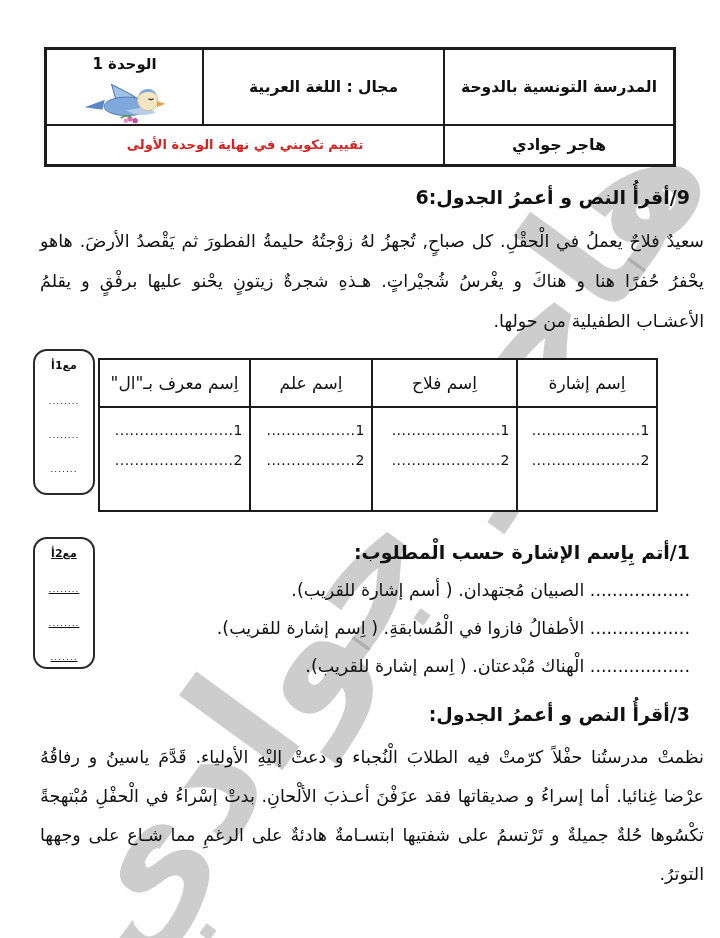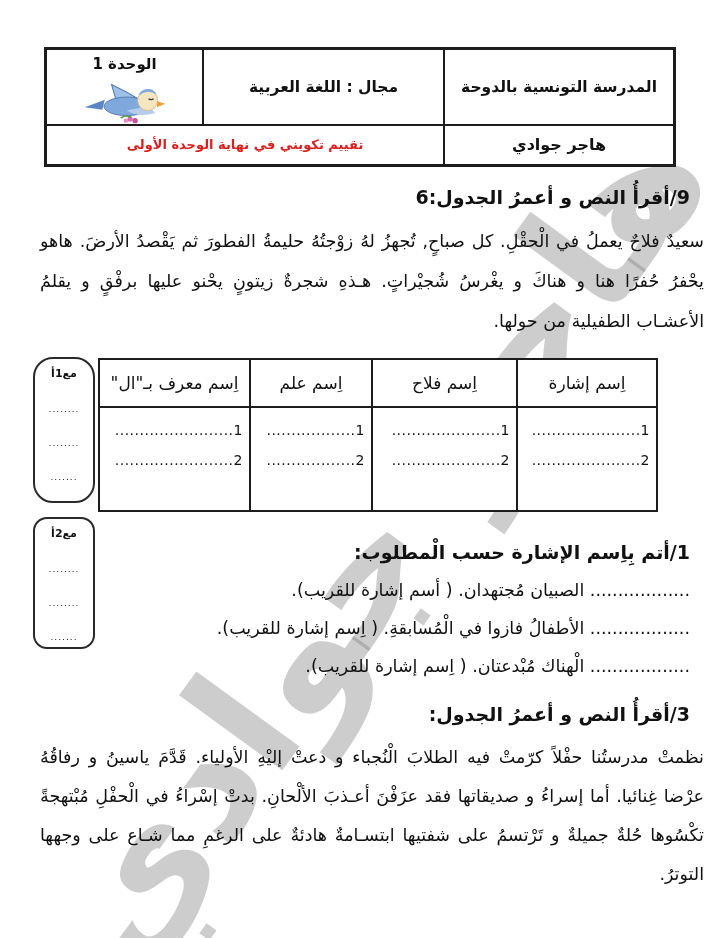--- a/index.html
+++ b/index.html
@@ -125,33 +125,33 @@
         <div class="dotline">2..................</div>
       </td>
       <td>
         <div class="dotline">1........................</div>
         <div class="dotline">2........................</div>
       </td>
     </tr>
   </tbody>
     </table>
 
-  <div class="crit" style="top:357px; height:142px;border-radius:20px;">
+  <div class="crit" style="top:349px; height:142px;">
     <div class="lbl">مع1أ</div>
     <div class="dots">........</div>
     <div class="dots">........</div>
     <div class="dots">.......</div>
   </div>
 
   <div class="sec-title" style="top:541px;">1/أتم بِاِسم الإشارة حسب الْمطلوب:</div>
   <div class="s2-item" style="top:580px;">.................. الصبيان مُجتهدان. ( أسم إشارة للقريب).</div>
   <div class="s2-item" style="top:618px;">.................. الأطفالُ فازوا في الْمُسابقةِ. ( اِسم إشارة للقريب).</div>
   <div class="s2-item" style="top:656px;">.................. الْهناك مُبْدعتان. ( اِسم إشارة للقريب).</div>
 
-  <div class="crit" style="top:517px; height:128px;">
+  <div class="crit" style="top:537px; height:128px;text-decoration:underline;">
     <div class="lbl">مع2أ</div>
     <div class="dots">........</div>
     <div class="dots">........</div>
     <div class="dots">.......</div>
   </div>
 
   <div class="sec-title" style="top:703px;">3/أقرأُ النص و أعمرُ الجدول:</div>
   <div class="sec-body" style="top:738px; line-height:39px;">نظمتْ مدرستُنا حفْلاً كرّمتْ فيه الطلابَ الْنُجباء  و دعتْ إليْهِ الأولياء. قَدَّمَ ياسينُ و رفاقُهُ عرْضا غِنائيا. أما إسراءُ و صديقاتها فقد عزَفْنَ أعـذبَ الألْحانِ. بدتْ إسْراءُ في الْحفْلِ مُبْتهجةً تكْسُوها حُلةٌ جميلةٌ و تَرْتسمُ على شفتيها ابتسـامةٌ هادئةٌ على الرغمِ مما شـاع على وجهها التوترُ.</div>
 
 </div>

